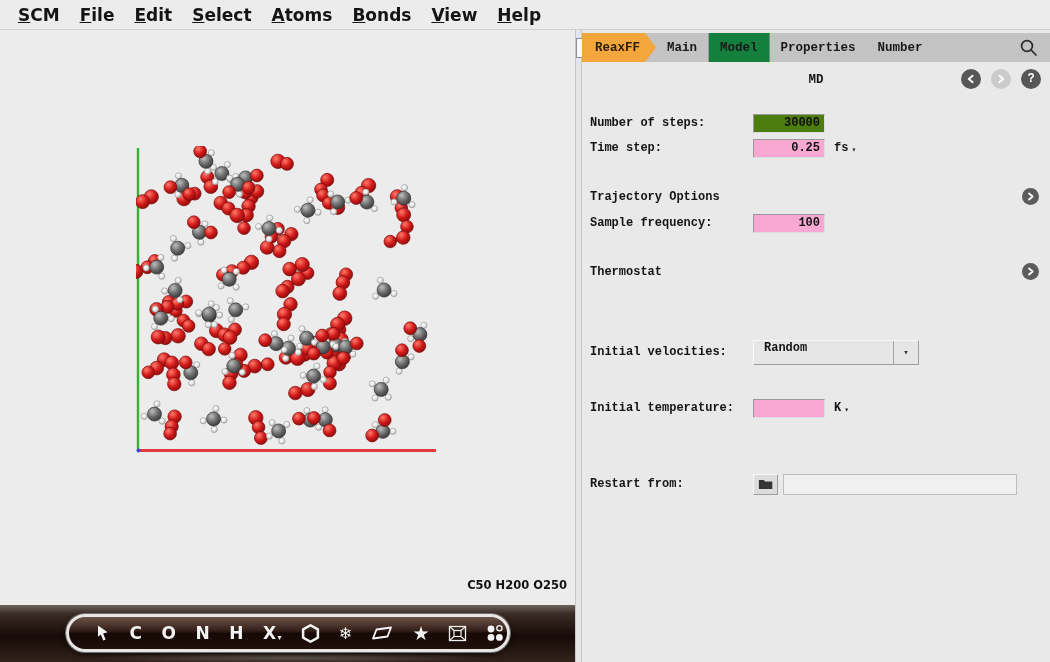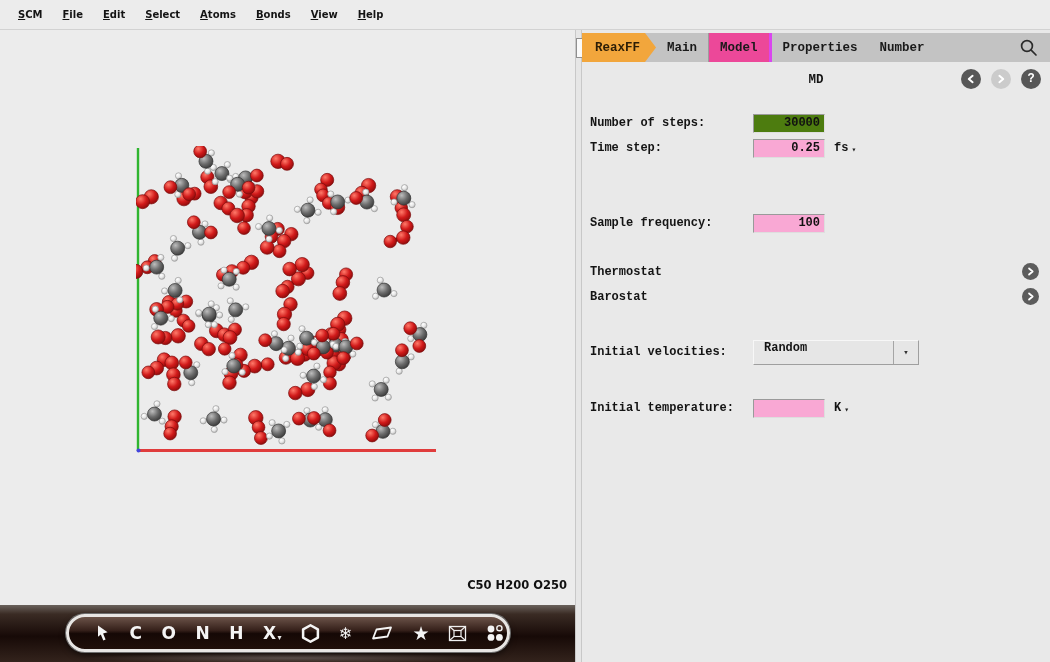--- a/index.html
+++ b/index.html
@@ -2,21 +2,21 @@
 <html><head>
 <meta charset="utf-8">
 <style>
   html,body{margin:0;padding:0;background:#d8d8d8;}
   .app{position:relative;width:1050px;height:662px;background:#ececec;overflow:hidden;
        font-family:"DejaVu Sans","Liberation Sans",sans-serif;color:#141414;
        box-shadow:inset 0 0 0 1px #b5b5b5;}
   
   .menubar{position:absolute;left:0;top:0;width:100%;height:30px;background:#ececec;
            border-bottom:1px solid #d2d2d2;display:flex;align-items:center;padding-left:8px;box-sizing:border-box;}
-  .menu-item{padding:0 10px;font-size:10px;font-weight:600;cursor:default;}
+  .menu-item{padding:0 10px;font-size:17px;font-weight:600;cursor:default;}
   .menu-item u{text-decoration:underline;}
   
   .left-panel{position:absolute;left:0;top:30px;width:575px;height:632px;background:#ececec;}
   .viewport{position:absolute;left:136px;top:116px;width:302px;height:308px;}
   .formula{position:absolute;right:8px;top:548px;font-size:11.5px;font-weight:600;color:#111;}
   
   .band{position:absolute;left:0;bottom:0;width:575px;height:57px;
         background:linear-gradient(180deg,#6a625c 0%,#3a2b24 16%,#170a07 55%,#33231c 100%);}
   .pill{position:absolute;left:66px;top:9px;width:444px;height:38px;border-radius:20px;
         background:linear-gradient(180deg,#6b5349 0%,#35201a 42%,#150805 52%,#20100a 100%);
@@ -32,21 +32,21 @@
   
   .sash{position:absolute;left:575px;top:30px;width:7px;height:632px;background:#e6e6e6;
         border-left:1px solid #c8c8c8;border-right:1px solid #c8c8c8;box-sizing:border-box;}
   .sash-handle{position:absolute;left:0px;top:8px;width:5px;height:18px;background:#fafafa;border:1px solid #8f8f8f;}
   
   .right-panel{position:absolute;left:582px;top:30px;width:468px;height:632px;background:#e9e9e9;font-family:Liberation Mono, monospace;}
   .tabbar{position:absolute;left:0;top:3px;width:100%;height:29px;background:#c3c3c3;display:flex;align-items:stretch;}
   .tab{display:flex;align-items:center;padding:0 11px;font-size:12.5px;font-weight:700;color:#191919;cursor:pointer;}
   .tab.reaxff{background:#f2a63c;color:#2c1d06;padding:0 16px 0 13px;
         clip-path:polygon(0 0,calc(100% - 11px) 0,100% 50%,calc(100% - 11px) 100%,0 100%);}
-  .tab.selected{background:#ec4899;border-left:1px solid #9d9d9d;border-right:3px solid #d946ef;}
+  .tab.selected{background:#15803d;border-left:1px solid #9d9d9d;border-right:1px solid #d946ef;}
   .tab-search{margin-left:auto;display:flex;align-items:center;padding-right:12px;cursor:pointer;}
   
   .panel-title{position:absolute;top:43px;left:0;width:100%;text-align:center;font-size:12.5px;font-weight:700;}
   .navbtn{position:absolute;top:39px;width:20px;height:20px;border-radius:50%;background:#575757;
           display:flex;align-items:center;justify-content:center;cursor:pointer;}
   .navbtn.disabled{background:#cbcbcb;cursor:default;}
   .navbtn .q{color:#fff;font-size:12px;font-weight:700;}
   
   .row{position:absolute;left:8px;right:8px;height:20px;display:flex;align-items:center;}
   .lbl{width:163px;font-size:12px;font-weight:600;color:#141414;flex:none;}
@@ -699,43 +699,43 @@
 
     <div class="row" style="top:108px;">
       <span class="lbl">Time step:</span>
       <input class="fld" value="0.25" style="">
       <span class="unit">
           <span>fs</span>
           <span class="dd">▾</span>
         </span>
     </div>
 
+    <div class="row" style="top:157px;">
+      <span class="lbl">Trajectory Options</span>
+      <span class="chev">
+        <svg width="9" height="9" viewBox="0 0 10 10">
+            <path d="M3.4,1.6 L7.4,5 L3.4,8.4" fill="none" stroke="#fff" stroke-width="2" stroke-linecap="round" stroke-linejoin="round"></path>
+          </svg>
+      </span>
+    </div>
 
     <div class="row" style="top:183px;">
       <span class="lbl">Sample frequency:</span>
       <input class="fld" value="100" style="">
     </div>
 
     <div class="row" style="top:232px;">
       <span class="lbl">Thermostat</span>
       <span class="chev">
         <svg width="9" height="9" viewBox="0 0 10 10">
             <path d="M3.4,1.6 L7.4,5 L3.4,8.4" fill="none" stroke="#fff" stroke-width="2" stroke-linecap="round" stroke-linejoin="round"></path>
           </svg>
       </span>
     </div>
 
-    <div class="row" style="top:257px;">
-      <span class="lbl">Barostat</span>
-      <span class="chev">
-        <svg width="9" height="9" viewBox="0 0 10 10">
-            <path d="M3.4,1.6 L7.4,5 L3.4,8.4" fill="none" stroke="#fff" stroke-width="2" stroke-linecap="round" stroke-linejoin="round"></path>
-          </svg>
-      </span>
-    </div>
 
     <div class="row" style="top:309px;height:26px;">
       <span class="lbl">Initial velocities:</span>
       <span class="combo">
         <span>Random</span>
         <span class="arrowbox">
             <span class="dd">▾</span>
           </span>
       </span>
     </div>
@@ -744,15 +744,24 @@
     <div class="row" style="top:368px;">
       <span class="lbl">Initial temperature:</span>
       <input class="fld" value="" style="">
       <span class="unit">
           <span>K</span>
           <span class="dd">▾</span>
         </span>
     </div>
 
 
+    <div class="row" style="top:443px;height:22px;">
+      <span class="lbl">Restart from:</span>
+      <span class="folderbtn">
+        <svg width="15" height="12" viewBox="0 0 17 13">
+            <path d="M1,2 h5.4 l1.8,1.8 h8 v8.4 h-15.2 z" fill="#353535"></path>
+          </svg>
+      </span>
+      <input class="filefield" value="" style="">
+    </div>
 
   </div>
 </div>
 
 </body></html>

